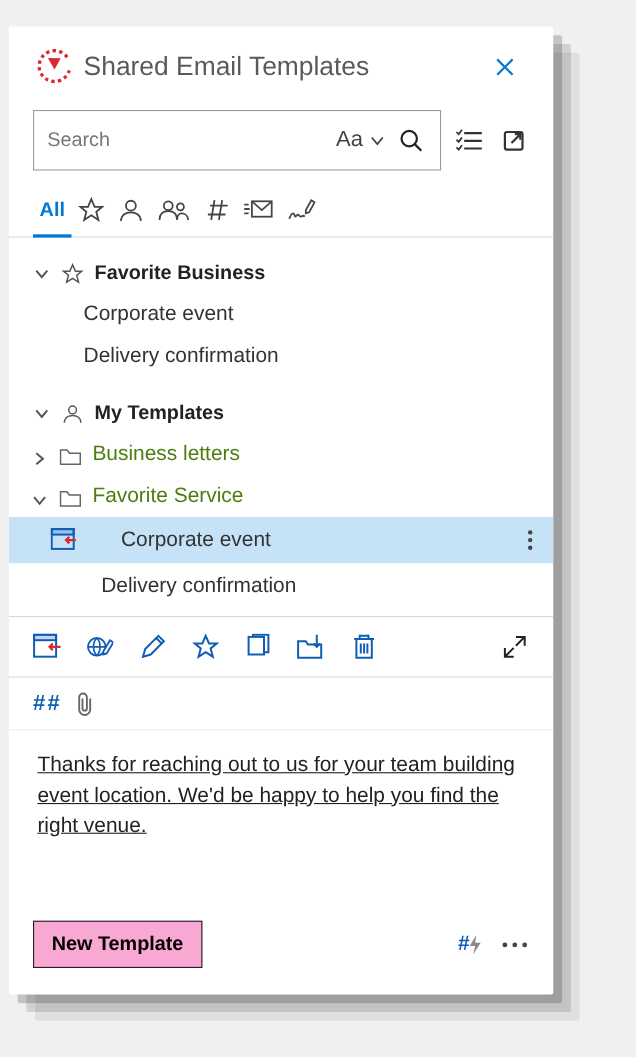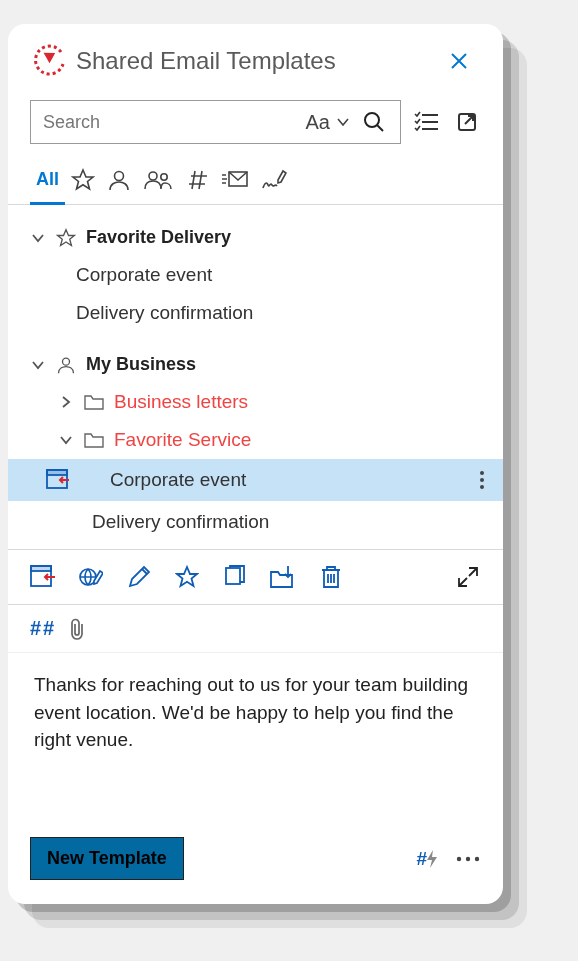--- a/index.html
+++ b/index.html
@@ -10,21 +10,21 @@
     height: 961px;
     display: flex;
     align-items: flex-start;
     justify-content: flex-start;
     padding: 24px 0 0 8px;
   }
   .panel {
     width: 495px;
     height: 880px;
     background: #fff;
-    border-radius: 17px;
+    border-radius: 2px;
     box-shadow: 8px 8px 0 rgba(0,0,0,0.18), 16px 16px 0 rgba(0,0,0,0.12), 24px 24px 0 rgba(0,0,0,0.07);
     padding: 18px 0 18px 0;
     position: relative;
     overflow: hidden;
     display: flex;
     flex-direction: column;
   }
 
   
   .header {
@@ -53,21 +53,21 @@
   
   .search-row {
     display: flex;
     align-items: center;
     gap: 12px;
     padding: 10px 22px 8px 22px;
   }
   .search-box {
     flex: 1;
     border: 1px solid #9a9a9a;
-    height: 44px;
+    height: 55px;
     display: flex;
     align-items: center;
     padding: 0 8px 0 12px;
   }
   .search-input {
     border: none;
     outline: none;
     flex: 1;
     font-size: 18px;
     color: #666;
@@ -115,24 +115,24 @@
     cursor: pointer;
   }
   .tree-item {
     display: flex; align-items: center; gap: 10px;
     padding: 8px 22px 8px 68px;
     font-size: 19px;
     color: #333;
     cursor: pointer;
   }
   .tree-folder {
-    display: flex; align-items: center; gap: 10px;
-    padding: 8px 22px 8px 50px;
+    display: flex; align-items: flex-end; gap: 10px;
+    padding: 8px 22px 8px 20px;
     font-size: 19px;
-    color: #ef4444;
+    color: #4d7c0f;
     cursor: pointer;
   }
   .tree-template {
     display: flex; align-items: center; gap: 12px;
     padding: 10px 18px 10px 38px;
     font-size: 19px;
     color: #333;
     cursor: pointer;
   }
   .tree-template.selected {
@@ -173,32 +173,33 @@
   .meta-row .hashes { font-size: 20px; font-weight:600; letter-spacing:2px; }
   .meta-row .clip { color:#666; }
 
   
   .preview {
     padding: 18px 26px 8px 26px;
     font-size: 19px;
     color: #222;
     line-height: 1.45;
     flex: 1;
+    text-decoration: underline;
   }
 
   
   .footer {
     padding: 12px 22px 6px 22px;
     display: flex;
     align-items: center;
     gap: 14px;
   }
   .new-btn {
     border: 1.5px solid #222;
-    background: #0369a1;
+    background: #f9a8d4;
     padding: 10px 16px;
     font-size: 18px;
     font-weight: 600;
     cursor: pointer;
   }
   .footer .spacer { flex:1; }
   .footer-icons { display:flex; align-items:center; gap:16px; }
   .footer-icons .fi { cursor:pointer; }
   .hash-bolt { color:#0f5db5; font-weight:700; font-size:19px; display:flex; align-items:center; }
   .hash-bolt .bolt { color:#777; margin-left:-2px; }
@@ -302,21 +303,21 @@
       <span class="chevron">
         <svg width="14" height="14" viewBox="0 0 14 14">
             <path d="M2 4 L7 10 L12 4" fill="none" stroke="#555" stroke-width="1.8"></path>
           </svg>
       </span>
       <span class="muted-icon">
         <svg width="20" height="20" viewBox="0 0 24 24">
             <path d="M12 2 L15 9 L22 9 L16.5 13.5 L18.5 21 L12 16.8 L5.5 21 L7.5 13.5 L2 9 L9 9 Z" fill="none" stroke="#555" stroke-width="1.6"></path>
           </svg>
       </span>
-      <span>Favorite Delivery</span>
+      <span>Favorite Business</span>
     </div>
     <div class="tree-item">
       <span>Corporate event</span>
     </div>
     <div class="tree-item">
       <span>Delivery confirmation</span>
     </div>
 
     <div style="height:14px"></div>
 
@@ -325,21 +326,21 @@
         <svg width="14" height="14" viewBox="0 0 14 14">
             <path d="M2 4 L7 10 L12 4" fill="none" stroke="#555" stroke-width="1.8"></path>
           </svg>
       </span>
       <span class="muted-icon">
         <svg width="20" height="20" viewBox="0 0 24 24">
             <circle cx="12" cy="8" r="4.2" fill="none" stroke="#555" stroke-width="1.6"></circle>
             <path d="M3 22 C3 16 8 14 12 14 C16 14 21 16 21 22" fill="none" stroke="#555" stroke-width="1.6"></path>
           </svg>
       </span>
-      <span>My Business</span>
+      <span>My Templates</span>
     </div>
 
     <div class="tree-folder">
       <span class="chevron">
         <svg width="14" height="14" viewBox="0 0 14 14">
             <path d="M4 2 L10 7 L4 12" fill="none" stroke="#555" stroke-width="1.8"></path>
           </svg>
       </span>
       <span class="muted-icon">
         <svg width="20" height="18" viewBox="0 0 20 18">

